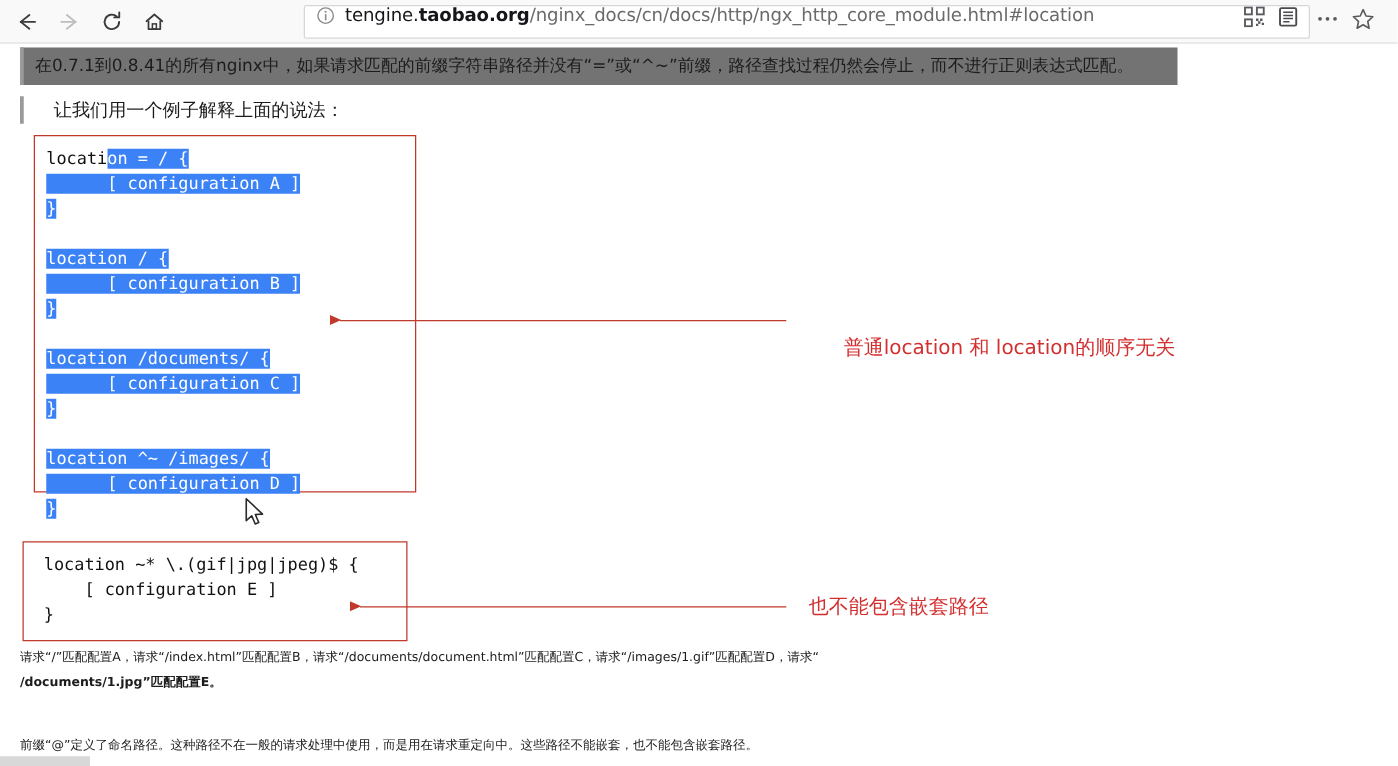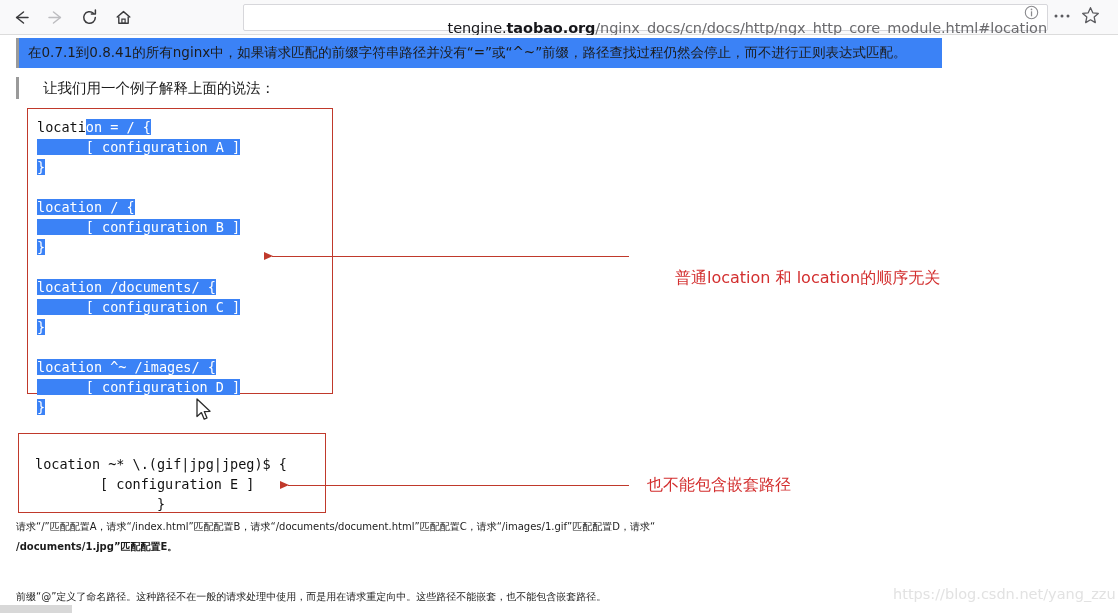--- a/index.html
+++ b/index.html
@@ -27,21 +27,21 @@
   }
   #nav-group { display: flex; align-items: center; margin-left: 6px; gap: 4px; }
 
   
   #url-bar {
     position: absolute; left: 243px; top: 4px;
     width: 805px; height: 27px;
     background: #ffffff;
     border: 1px solid #d7d7db;
     border-radius: 2px;
-    display: flex; align-items: flex-end; flex-direction: column;
+    display: flex; align-items: flex-start;
   }
   #url-info-icon { margin-left: 9px; margin-right: 8px; display:flex; align-items:center; }
   #url-text {
     font-family: "DejaVu Sans", "Liberation Sans", sans-serif;
     font-size: 14.5px;
     color: #6a6a6d;
     white-space: nowrap;
     letter-spacing: -0.1px;
     flex: 1;
   }
@@ -60,21 +60,21 @@
     position: absolute; left: 0; top: 35px;
     width: 1118px; height: 578px;
     background: #ffffff;
     overflow: hidden;
   }
 
   
   #para-top {
     position: absolute; left: 16px; top: 3px;
     width: 926px; height: 30px;
-    background: #3b82f6;
+    background: #737373;
     border-left: 3px solid #9a9a9a;
     display: flex; align-items: center;
     padding-left: 9px;
   }
   #para-top-text {
     font-family: "DejaVu Sans", "Liberation Sans", sans-serif;
     font-size: 13.5px; color: #1c1c1c; white-space: nowrap;
   }
 
   #para-intro {
@@ -263,34 +263,33 @@
 
   <div id="para-intro">
     <span>让我们用一个例子解释上面的说法：</span>
   </div>
 
   <div id="code-box-1">
     <div class="code code-lines" id="cb1-lines" style="left:9px; top:8px;"><span class="ln"><span>locati</span><span class="sel">on = / {</span></span><span class="ln"><span class="sel">      [ configuration A ]</span></span><span class="ln"><span class="sel">}</span></span><span class="ln">&nbsp;</span><span class="ln"><span class="sel">location / {</span></span><span class="ln"><span class="sel">      [ configuration B ]</span></span><span class="ln"><span class="sel">}</span></span><span class="ln">&nbsp;</span><span class="ln"><span class="sel">location /documents/ {</span></span><span class="ln"><span class="sel">      [ configuration C ]</span></span><span class="ln"><span class="sel">}</span></span><span class="ln">&nbsp;</span><span class="ln"><span class="sel">location ^~ /images/ {</span></span><span class="ln"><span class="sel">      [ configuration D ]</span></span><span class="ln"><span class="sel">}</span></span></div>
   </div>
 
   <div id="code-box-2">
-    <div class="code code-lines" id="cb2-lines" style="left:16px; top:20px;text-align:center;"><span class="ln">location ~* \.(gif|jpg|jpeg)$ {</span><span class="ln">    [ configuration E ]</span><span class="ln">}</span></div>
+    <div class="code code-lines" id="cb2-lines" style="left:16px; top:8px;"><span class="ln">location ~* \.(gif|jpg|jpeg)$ {</span><span class="ln">    [ configuration E ]</span><span class="ln">}</span></div>
   </div>
 
   <div class="arrow-line" style="left:272px; top:221px; width:357px;"></div>
   <div class="arrow-head" style="left:264px; top:217px; transform: rotate(180deg);"></div>
   <div class="annot-text" style="left:675px; top:233px;text-align:center;">普通location 和 location的顺序无关</div>
 
   <div class="arrow-line" style="left:288px; top:450px; width:341px;"></div>
   <div class="arrow-head" style="left:280px; top:446px; transform: rotate(180deg);"></div>
   <div class="annot-text" style="left:647px; top:440px;">也不能包含嵌套路径</div>
 
   <div class="para-bottom" id="para-bottom-1">请求“/”匹配配置A，请求“/index.html”匹配配置B，请求“/documents/document.html”匹配配置C，请求“/images/1.gif”匹配配置D，请求“</div>
   <div class="para-bottom" id="para-bottom-2">/documents/1.jpg”匹配配置E。</div>
   <div class="para-bottom" id="para-bottom-3">前缀“@”定义了命名路径。这种路径不在一般的请求处理中使用，而是用在请求重定向中。这些路径不能嵌套，也不能包含嵌套路径。</div>
 
   <svg id="mouse-cursor" viewBox="0 0 17 24">
     <path d="M1 1 L1 18.5 L5.4 14.6 L8.2 21.2 L11 20 L8.3 13.6 L14 13.3 Z" fill="#ffffff" stroke="#2b2b2b" stroke-width="1.3" stroke-linejoin="round"></path>
   </svg>
 
-  <div id="watermark">https://blog.csdn.net/yang_zzu</div>
   <div id="scroll-artifact"></div>
 </div>
 
 </body></html>

